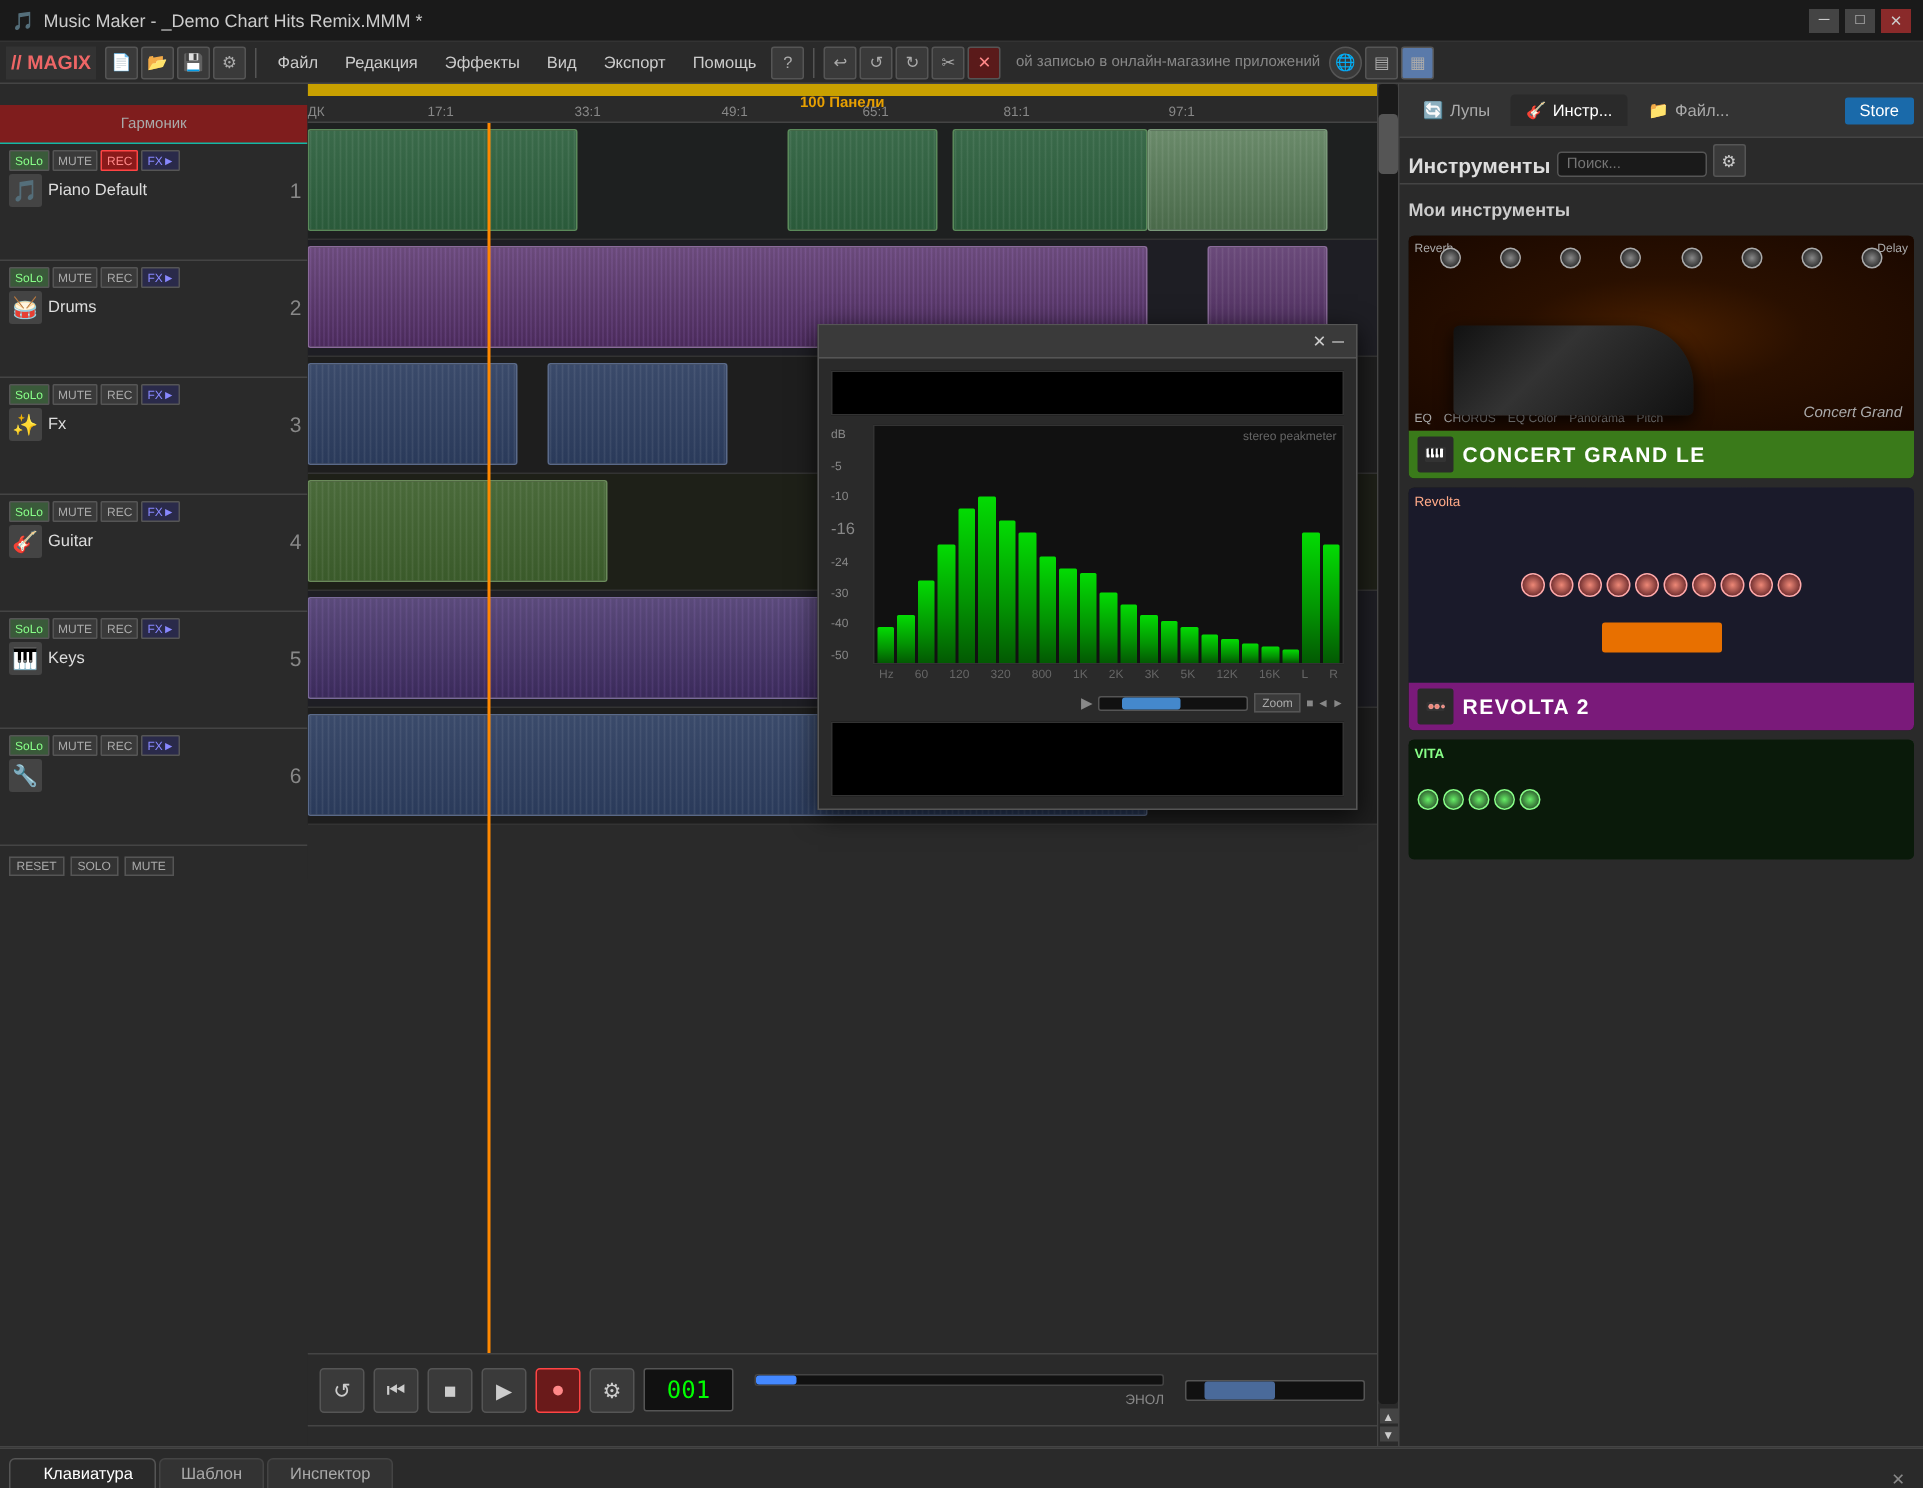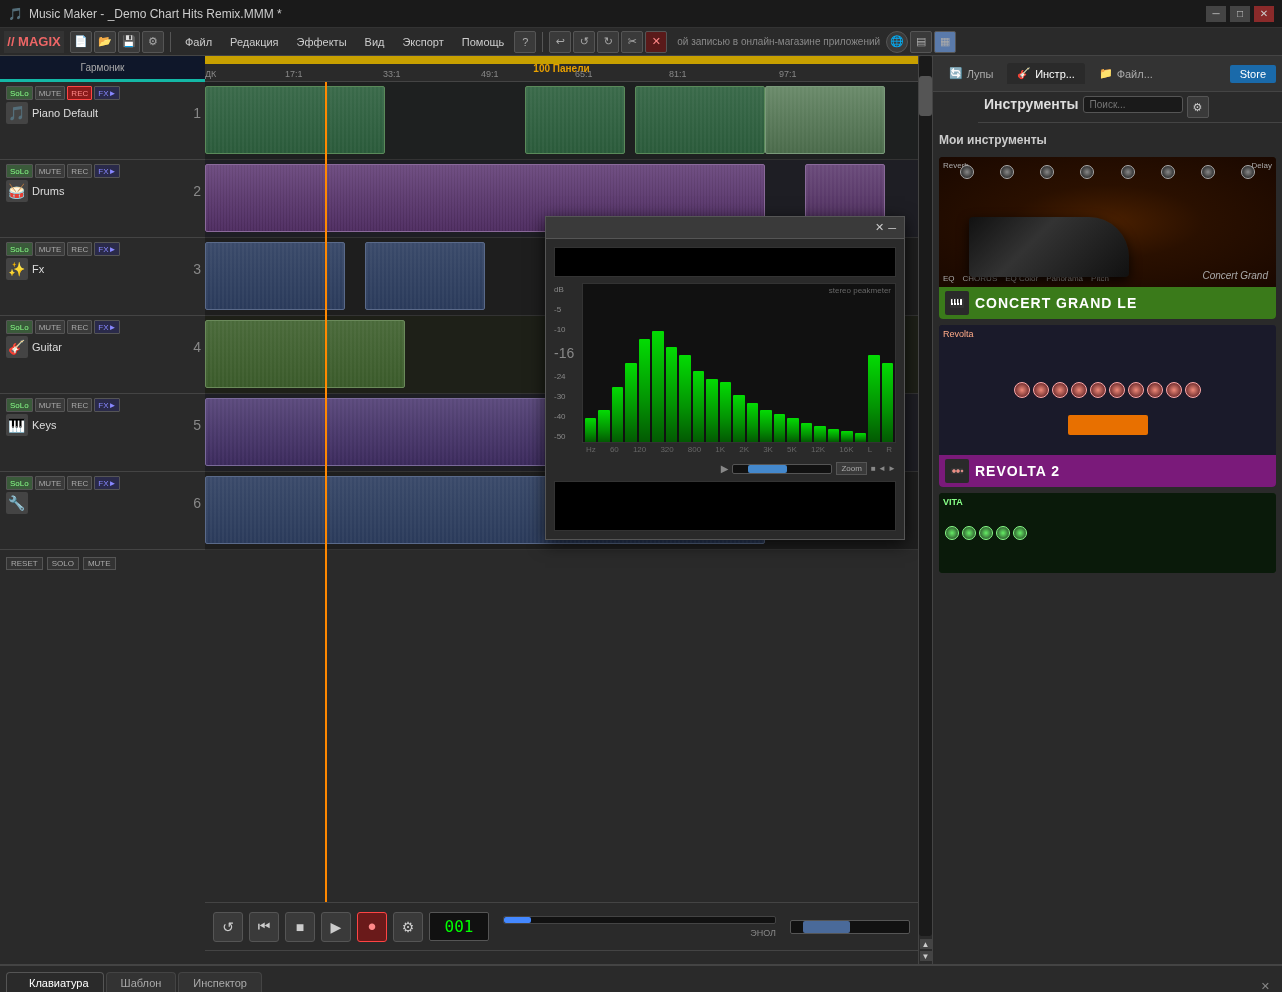--- a/index.html
+++ b/index.html
@@ -104,21 +104,21 @@
     .amp-tab { padding: 4px 10px; cursor: pointer; font-size: 11px; color: #aaa; border-radius: 3px 3px 0 0; border: 1px solid #555; border-bottom: none; background: #2a2a2a; }
     .amp-tab.active { background: #4a7a8a; color: #fff; border-color: #5a8a9a; }
     #amp-content { padding: 8px; }
     #spectrum { background: #111; height: 200px; border: 1px solid #333; position: relative; overflow: hidden; }
     .spectrum-labels { display: flex; justify-content: space-between; padding: 2px 4px; font-size: 8px; color: #666; }
 
     
     #hscroll { height: 14px; background: #2a2a2a; border-top: 1px solid #444; }
 
     
-    #right-search-bar { display: flex; align-items: flex-start; gap: 4px; padding: 4px 6px; border-bottom: 1px solid #444; margin-left: 45px; }
+    #right-search-bar { display: flex; align-items: flex-end; gap: 4px; padding: 4px 6px; border-bottom: 1px solid #444; }
 
     
     .store-btn { margin-left: auto; padding: 3px 10px; background: #1a6aaa; color: #fff; font-size: 11px; cursor: pointer; border-radius: 2px; border: none; }
 
     
     #track-scroll-right { width: 14px; background: #2a2a2a; border-left: 1px solid #444; display: flex; flex-direction: column; }
 
     #tracks-container { display: flex; flex: 1; overflow: hidden; }
     #tracks-left { width: 205px; flex-shrink: 0; overflow: hidden; display: flex; flex-direction: column; }
     #tracks-main { flex: 1; overflow: hidden; display: flex; flex-direction: column; }
@@ -137,21 +137,21 @@
     .cg-label-top2 { position: absolute; top: 4px; right: 4px; font-size: 8px; color: #aaa; }
 
     .rv-art { width: 100%; height: 100%; background: #1a1a2a; display: flex; flex-wrap: wrap; align-items: center; justify-content: center; padding: 4px; gap: 3px; position: relative; }
     .rv-knob { width: 16px; height: 16px; background: radial-gradient(circle, #e87 0%, #733 70%); border-radius: 50%; border: 1px solid #faa; }
     .rv-orange-box { position: absolute; bottom: 20px; left: 50%; transform: translateX(-50%); width: 80px; height: 20px; background: #e87000; border-radius: 2px; }
 
     .vita-art { width: 100%; height: 100%; background: #0a1a0a; display: flex; flex-wrap: wrap; align-items: center; padding: 6px; gap: 3px; position: relative; }
     .vita-knob { width: 14px; height: 14px; background: radial-gradient(circle, #6e6 0%, #363 70%); border-radius: 50%; border: 1px solid #8f8; }
     .vita-label { position: absolute; top: 4px; left: 4px; font-size: 9px; color: #8f8; font-weight: bold; }
 
-    .track-col-label { height: 26px; background: #0f172a; display: flex; align-items: center; justify-content: center; font-size: 10px; color: #aaa; border-bottom: 3px solid #14b8a6; }
+    .track-col-label { height: 26px; background: #7f1d1d; display: flex; align-items: center; justify-content: center; font-size: 10px; color: #aaa; border-bottom: 1px solid #14b8a6; margin-top: 14px; }
 
     
     .playhead { position: absolute; top: 0; bottom: 0; width: 2px; background: #f80; z-index: 10; left: 120px; }
 
     
     .tl-num { position: absolute; font-size: 9px; color: #888; bottom: 2px; }
 
     
     .scrollbar-track { background: #1a1a1a; flex: 1; border-radius: 3px; }
     .scrollbar-thumb { width: 100%; height: 40px; background: #555; border-radius: 3px; }
@@ -413,21 +413,21 @@
         <div id="amp-content">
 
           <div style="background:#000; height:30px; margin-bottom:6px; border:1px solid #333;"></div>
 
           <div style="display:flex; align-items:flex-start;">
 
             <div style="width:28px; display:flex; flex-direction:column; justify-content:space-between; height:160px; padding: 2px 0;">
               <span style="font-size:8px; color:#888;">dB</span>
               <span style="font-size:8px; color:#888;">-5</span>
               <span style="font-size:8px; color:#888;">-10</span>
-              <span style="font-size:14px; color:#888;">-16</span>
+              <span style="font-size:11px; color:#888;">-16</span>
               <span style="font-size:8px; color:#888;">-24</span>
               <span style="font-size:8px; color:#888;">-30</span>
               <span style="font-size:8px; color:#888;">-40</span>
               <span style="font-size:8px; color:#888;">-50</span>
             </div>
             <div style="flex:1; position:relative;">
               <div id="spectrum" style="height:160px; position:relative;">
                 <span style="position:absolute; top:2px; right:4px; font-size:8px; color:#666;">stereo peakmeter</span>
 
                 <div style="position:absolute; bottom:0; left:0; right:0; display:flex; align-items:flex-end; padding:0 2px; gap:2px; height:100%;" id="spectrum-bars">

